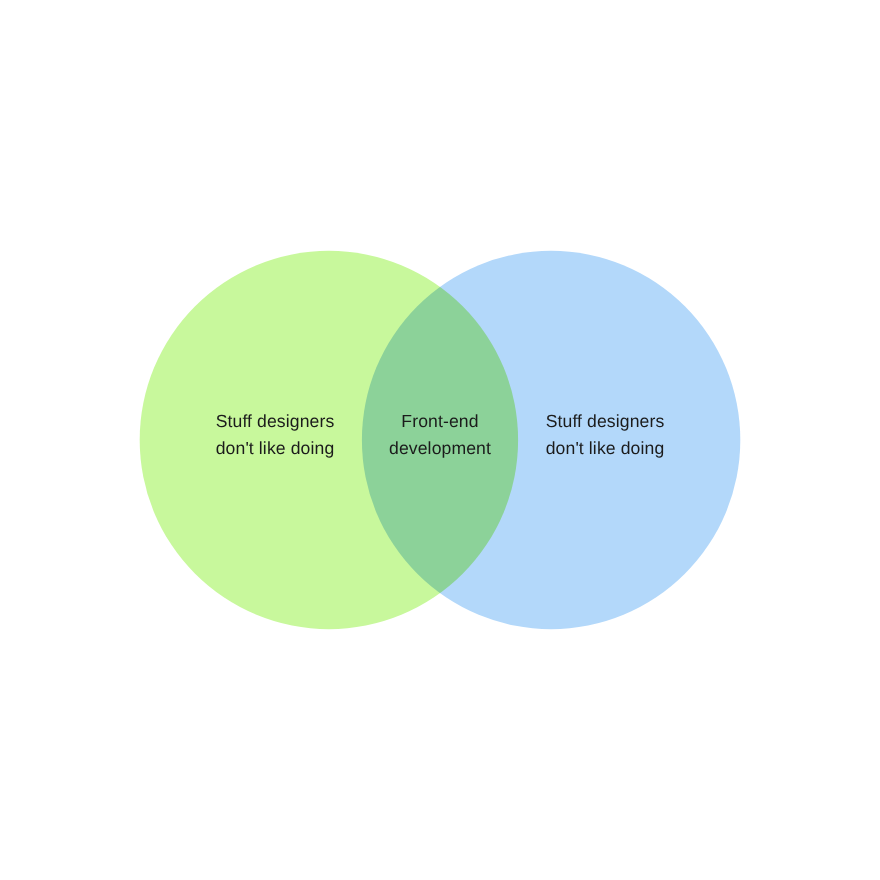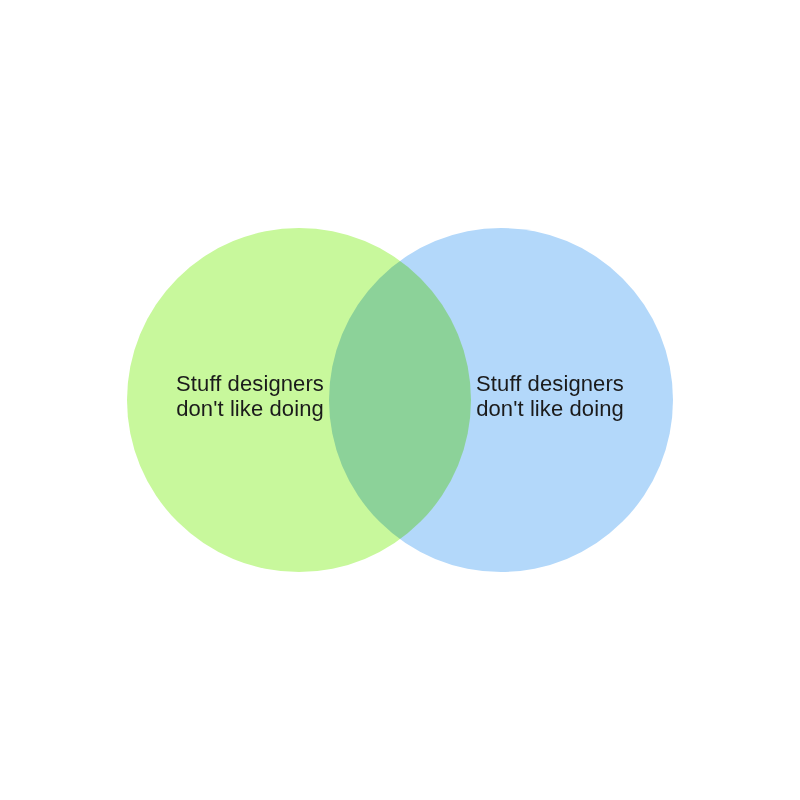--- a/index.html
+++ b/index.html
@@ -27,21 +27,21 @@
     mix-blend-mode: multiply;
   }
   #circle-left  { left: 127px; }
   #circle-right { left: 329px; }
 
   .venn-label {
     position: absolute;
     top: 372px;
     width: 240px;
     text-align: center;
-    font-size: 22px;
+    font-size: 16px;
     line-height: 24.5px;
     color: #1b1b1b;
     letter-spacing: 0.1px;
     white-space: pre-line;
     pointer-events: none;
   }
   #label-left    { left: 105px; }
   #label-overlap { left: 280px; width: 240px; }
   #label-right   { left: 454px; }
 </style>
@@ -50,17 +50,19 @@
 
 <div id="venn-canvas" style="width: 800px; height: 800px; background: rgb(255, 255, 255);">
 
   <div class="venn-circle" id="circle-left" style="width: 344px; height: 344px; left: 127px; top: 228px; background: rgb(200, 248, 156);"></div>
 
   <div class="venn-circle" id="circle-right" style="width: 344px; height: 344px; left: 329px; top: 228px; background: rgb(179, 216, 250);"></div>
 
   <div class="venn-label" id="label-left" style="color: rgb(27, 27, 27); left: 130px;">Stuff designers
 don't like doing</div>
 
+  <div class="venn-label" id="label-overlap" style="color: rgb(27, 27, 27); left: 280px;">Front-end
+development</div>
 
   <div class="venn-label" id="label-right" style="color: rgb(27, 27, 27); left: 430px;">Stuff designers
 don't like doing</div>
 
 </div>
 
 </body></html>

